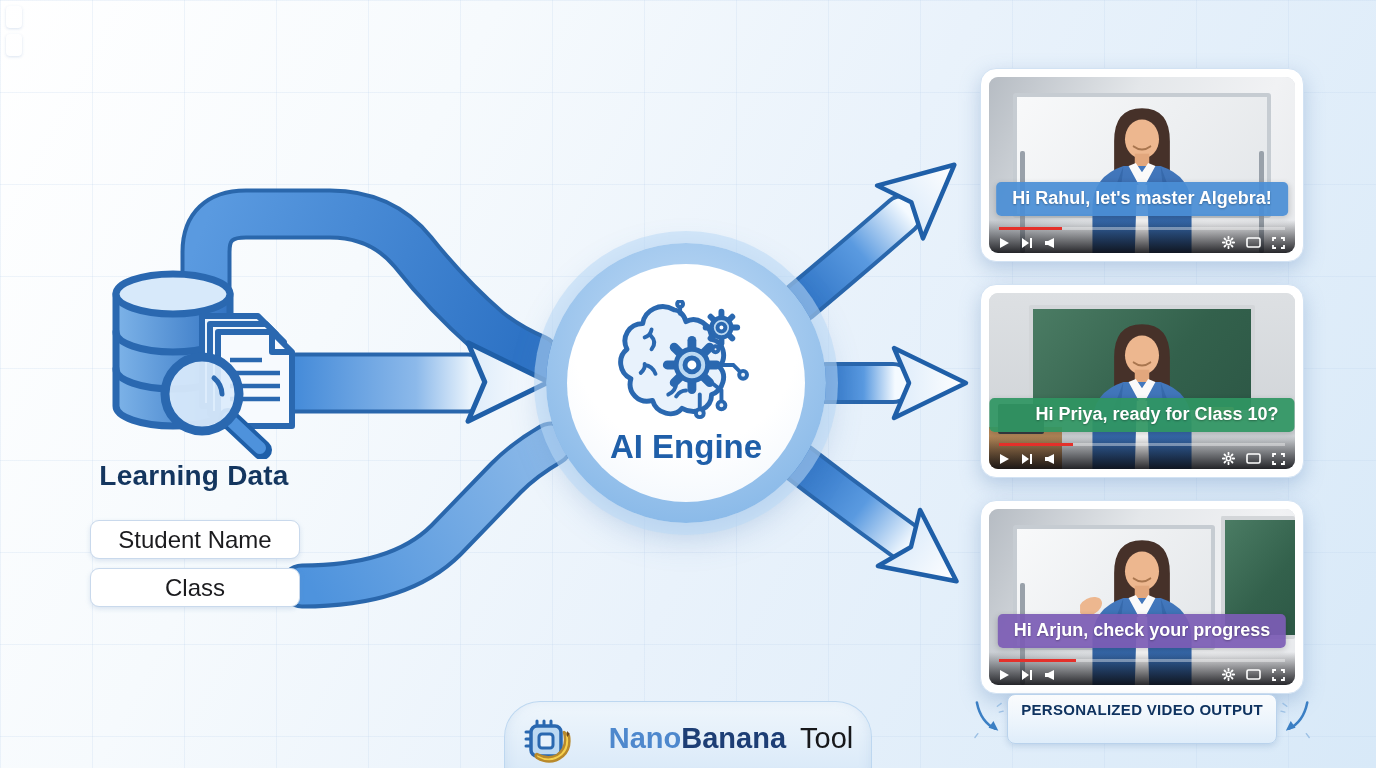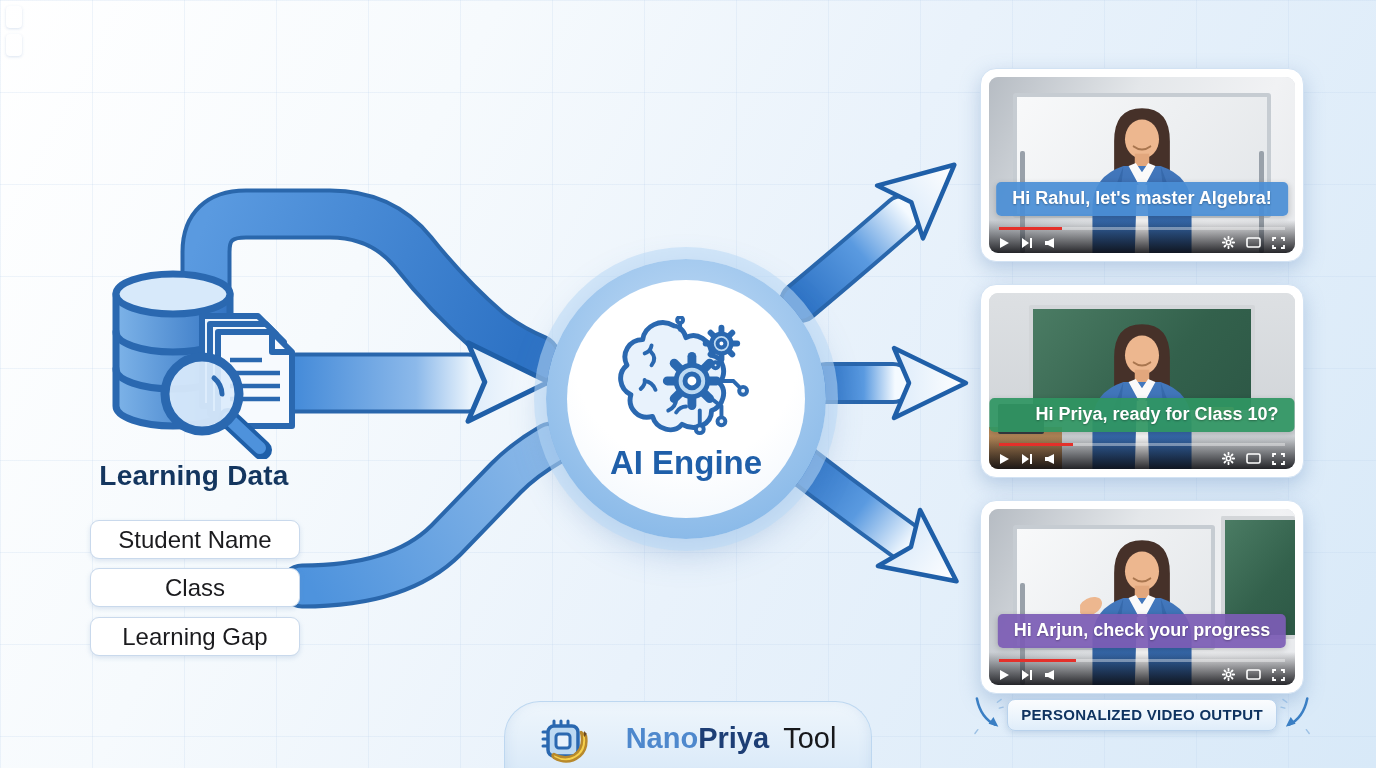--- a/index.html
+++ b/index.html
@@ -14,21 +14,21 @@
 
   
   .db-icon{position:absolute;left:102px;top:254px;z-index:2;}
   .input-title{position:absolute;left:58px;top:460px;width:272px;text-align:center;z-index:2;
     font-size:28px;font-weight:bold;color:#14365f;letter-spacing:.2px;}
   .field-box{position:absolute;left:90px;width:208px;height:37px;z-index:2;background:#fff;
     border:1px solid #c9d9ec;border-radius:9px;box-shadow:0 2px 5px rgba(110,145,190,.22);
     display:flex;align-items:center;justify-content:center;font-size:24px;color:#1b1b1e;}
 
   
-  .engine-outer{position:absolute;left:546px;top:259px;width:280px;height:280px;border-radius:50%;z-index:2;
+  .engine-outer{position:absolute;left:546px;top:243px;width:280px;height:280px;border-radius:50%;z-index:2;
     background:radial-gradient(circle at 50% 35%,#c4ddf6,#8cbbe9 78%,#6ea5e0);
     box-shadow:0 0 0 12px rgba(186,217,245,.55),0 12px 34px rgba(80,130,190,.35);}
   .engine-inner{position:absolute;inset:21px;border-radius:50%;
     background:radial-gradient(circle at 50% 30%,#ffffff 55%,#eef5fc);
     display:flex;flex-direction:column;align-items:center;justify-content:center;}
   .engine-label{font-size:33px;font-weight:bold;color:#1f5fa9;margin-top:2px;}
 
   
   .video-card{position:absolute;left:980px;width:324px;height:194px;z-index:2;background:#fff;
     border:1px solid #d2e2f3;border-radius:16px;padding:8px;box-sizing:border-box;
@@ -55,21 +55,21 @@
   .vc-bar{position:absolute;left:0;right:0;bottom:0;height:33px;
     background:linear-gradient(transparent,rgba(12,12,16,.88));}
   .vc-track{position:absolute;left:10px;right:10px;top:7px;height:3px;background:rgba(255,255,255,.38);}
   .vc-red{height:100%;background:#e4302a;}
   .vc-row{position:absolute;left:10px;right:10px;bottom:4px;display:flex;justify-content:space-between;align-items:center;}
   .vc-group{display:flex;gap:11px;align-items:center;}
   .vc-ic{display:flex;align-items:center;}
 
   
   .badge-row{position:absolute;left:972px;top:694px;width:340px;display:flex;align-items:center;justify-content:center;gap:2px;z-index:2;}
-  .badge-box{padding:6px 13px 7px;background:linear-gradient(rgba(255,255,255,.92),rgba(223,237,250,.92));
+  .badge-box{padding:6px 13px 25px;background:linear-gradient(rgba(255,255,255,.92),rgba(223,237,250,.92));
     border:1px solid #b9d2ec;border-radius:8px;box-shadow:0 2px 6px rgba(110,145,190,.3);
     font-size:15px;font-weight:800;color:#0f3360;letter-spacing:.3px;white-space:nowrap;}
 
   
   .brand-pill{position:absolute;left:504px;top:701px;width:366px;height:80px;z-index:2;
     background:linear-gradient(#eff6fc,#d7e8f8);border:1.5px solid #bdd7f0;border-bottom:none;
     border-radius:36px 36px 0 0;display:flex;align-items:center;justify-content:center;gap:10px;
     box-shadow:0 -3px 12px rgba(140,175,215,.25) inset;}
   .brand-text{font-size:29px;padding-bottom:8px;}
   .brand-p1{color:#4e88cd;font-weight:bold;margin-left:24px;}
@@ -190,21 +190,20 @@
     <g>
       <line x1="126" y1="164" x2="160" y2="196" stroke="#1f5fa8" stroke-width="20" stroke-linecap="round"></line>
       <line x1="126" y1="164" x2="158" y2="194" stroke="#4e92dc" stroke-width="12" stroke-linecap="round"></line>
       <circle cx="100" cy="140" r="37" fill="rgba(219,236,252,.92)" stroke="#2a68b0" stroke-width="9"></circle>
       <path d="M112,124 A22,22 0 0 1 120,140" fill="none" stroke="#2a68b0" stroke-width="5" stroke-linecap="round"></path>
     </g>
   </svg>
   <div class="input-title">Learning Data</div>
   <div class="field-box" style="top:520px">Student Name</div>
   <div class="field-box" style="top:568px">Class</div>
-  <div class="field-box" style="top:617px">Learning Gap</div>
 
   <div class="engine-outer">
     <div class="engine-inner">
       <svg width="138" height="126" viewBox="0 0 140 128">
         <g stroke="#2a68b0" stroke-width="5" stroke-linejoin="round" stroke-linecap="round">
           <path d="M58,10 C44,2 28,10 26,24 C12,24 4,38 10,50 C0,58 2,74 14,80 C10,94 22,106 36,102 C40,116 58,120 66,110 C80,118 96,110 96,96 C108,92 112,76 104,68 C112,58 108,42 96,40 C96,24 80,16 70,22 C68,14 62,10 58,10 Z" fill="#e8f2fc"></path>
           <path d="M34,36 q7,7 1,14 M28,38 q6,-2 7,-8" fill="none" stroke-width="4"></path>
           <path d="M28,66 q8,1 11,9 M24,74 q5,-4 4,-9" fill="none" stroke-width="4"></path>
           <path d="M52,96 q8,-4 8,-12 M60,98 q4,-6 10,-6" fill="none" stroke-width="4"></path>
         </g>
@@ -501,16 +500,16 @@
           <line x1="28" y1="8" x2="28" y2="3"></line>
         <line x1="8" y1="14" x2="3" y2="14"></line>
           <line x1="8" y1="21" x2="3" y2="21"></line>
           <line x1="8" y1="28" x2="3" y2="28"></line>
       </g>
       <rect x="8" y="8" width="30" height="30" rx="6" fill="#bcd9f2" stroke="#2a68b0" stroke-width="3.5"></rect>
       <rect x="16" y="16" width="14" height="14" rx="3" fill="#e8f2fc" stroke="#2a68b0" stroke-width="3"></rect>
       <path d="M14,40 Q28,48 40,38 Q48,31 46,18 L41,14 Q45,30 34,37 Q25,42 14,36 Q11,37 14,40 Z" fill="#f6d14d" stroke="#b8892c" stroke-width="2.5" stroke-linejoin="round"></path>
       <path d="M44,13 L47,16 L44,19 Z" fill="#6d4a1f"></path>
     </svg>
-    <div class="brand-text"><span class="brand-p1">Nano</span><span class="brand-p2">Priya</span><span class="brand-p3">Tool</span></div>
+    <div class="brand-text"><span class="brand-p1">Nano</span><span class="brand-p2">Banana</span><span class="brand-p3">Tool</span></div>
   </div>
 
 </div>
 
 </body></html>

